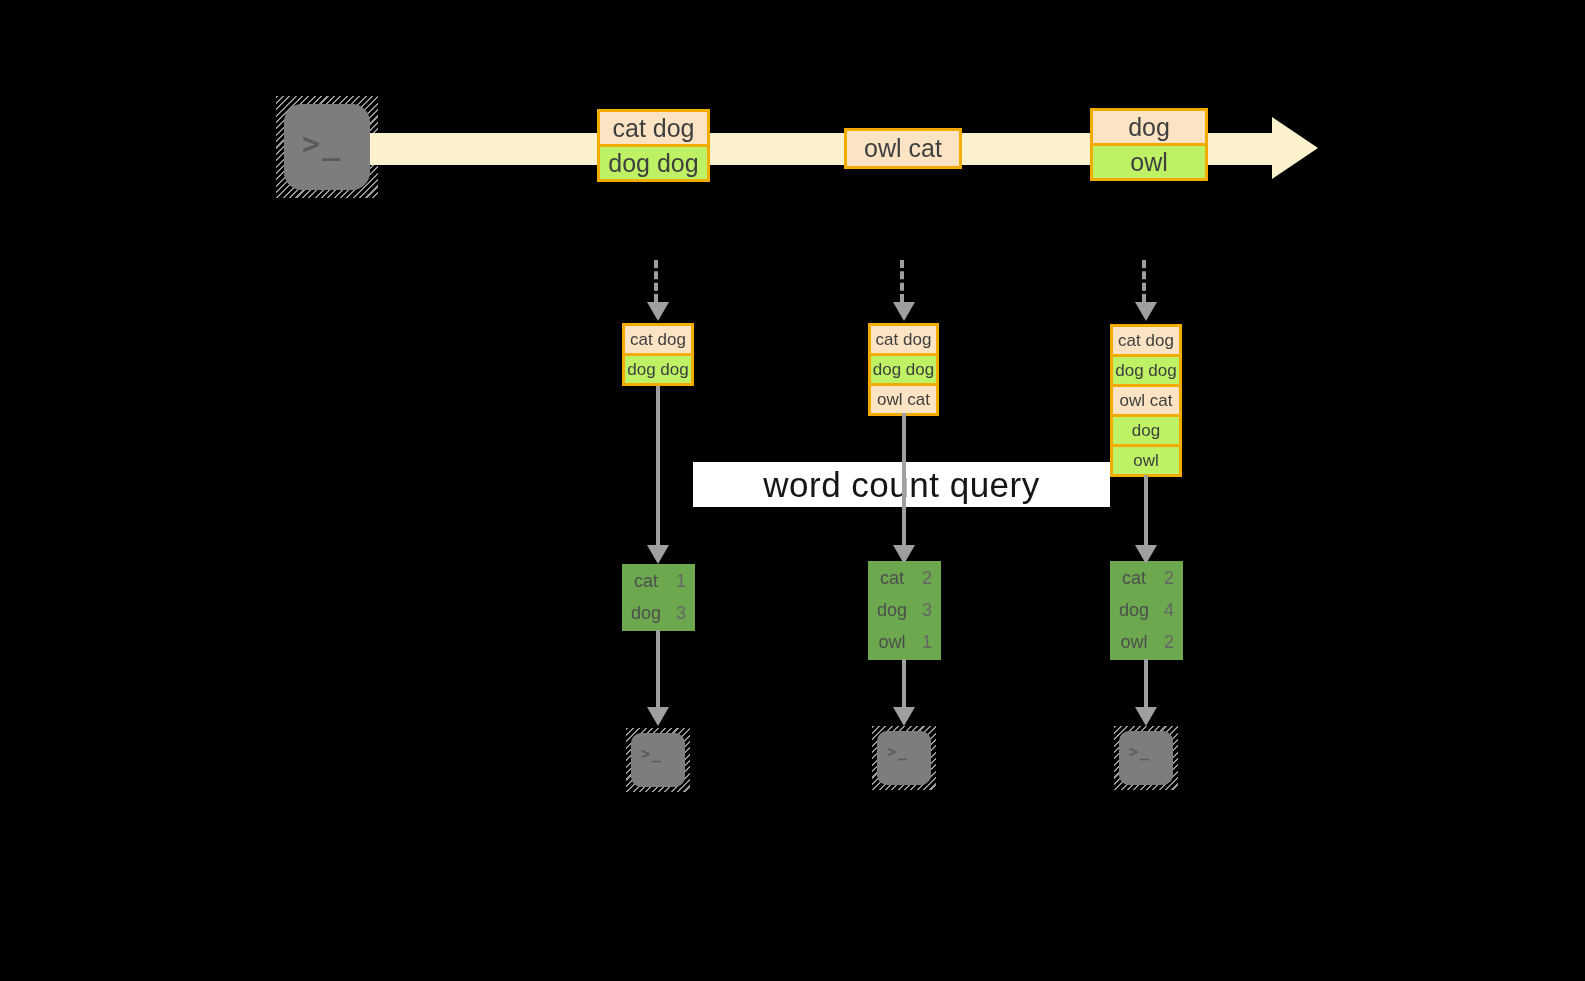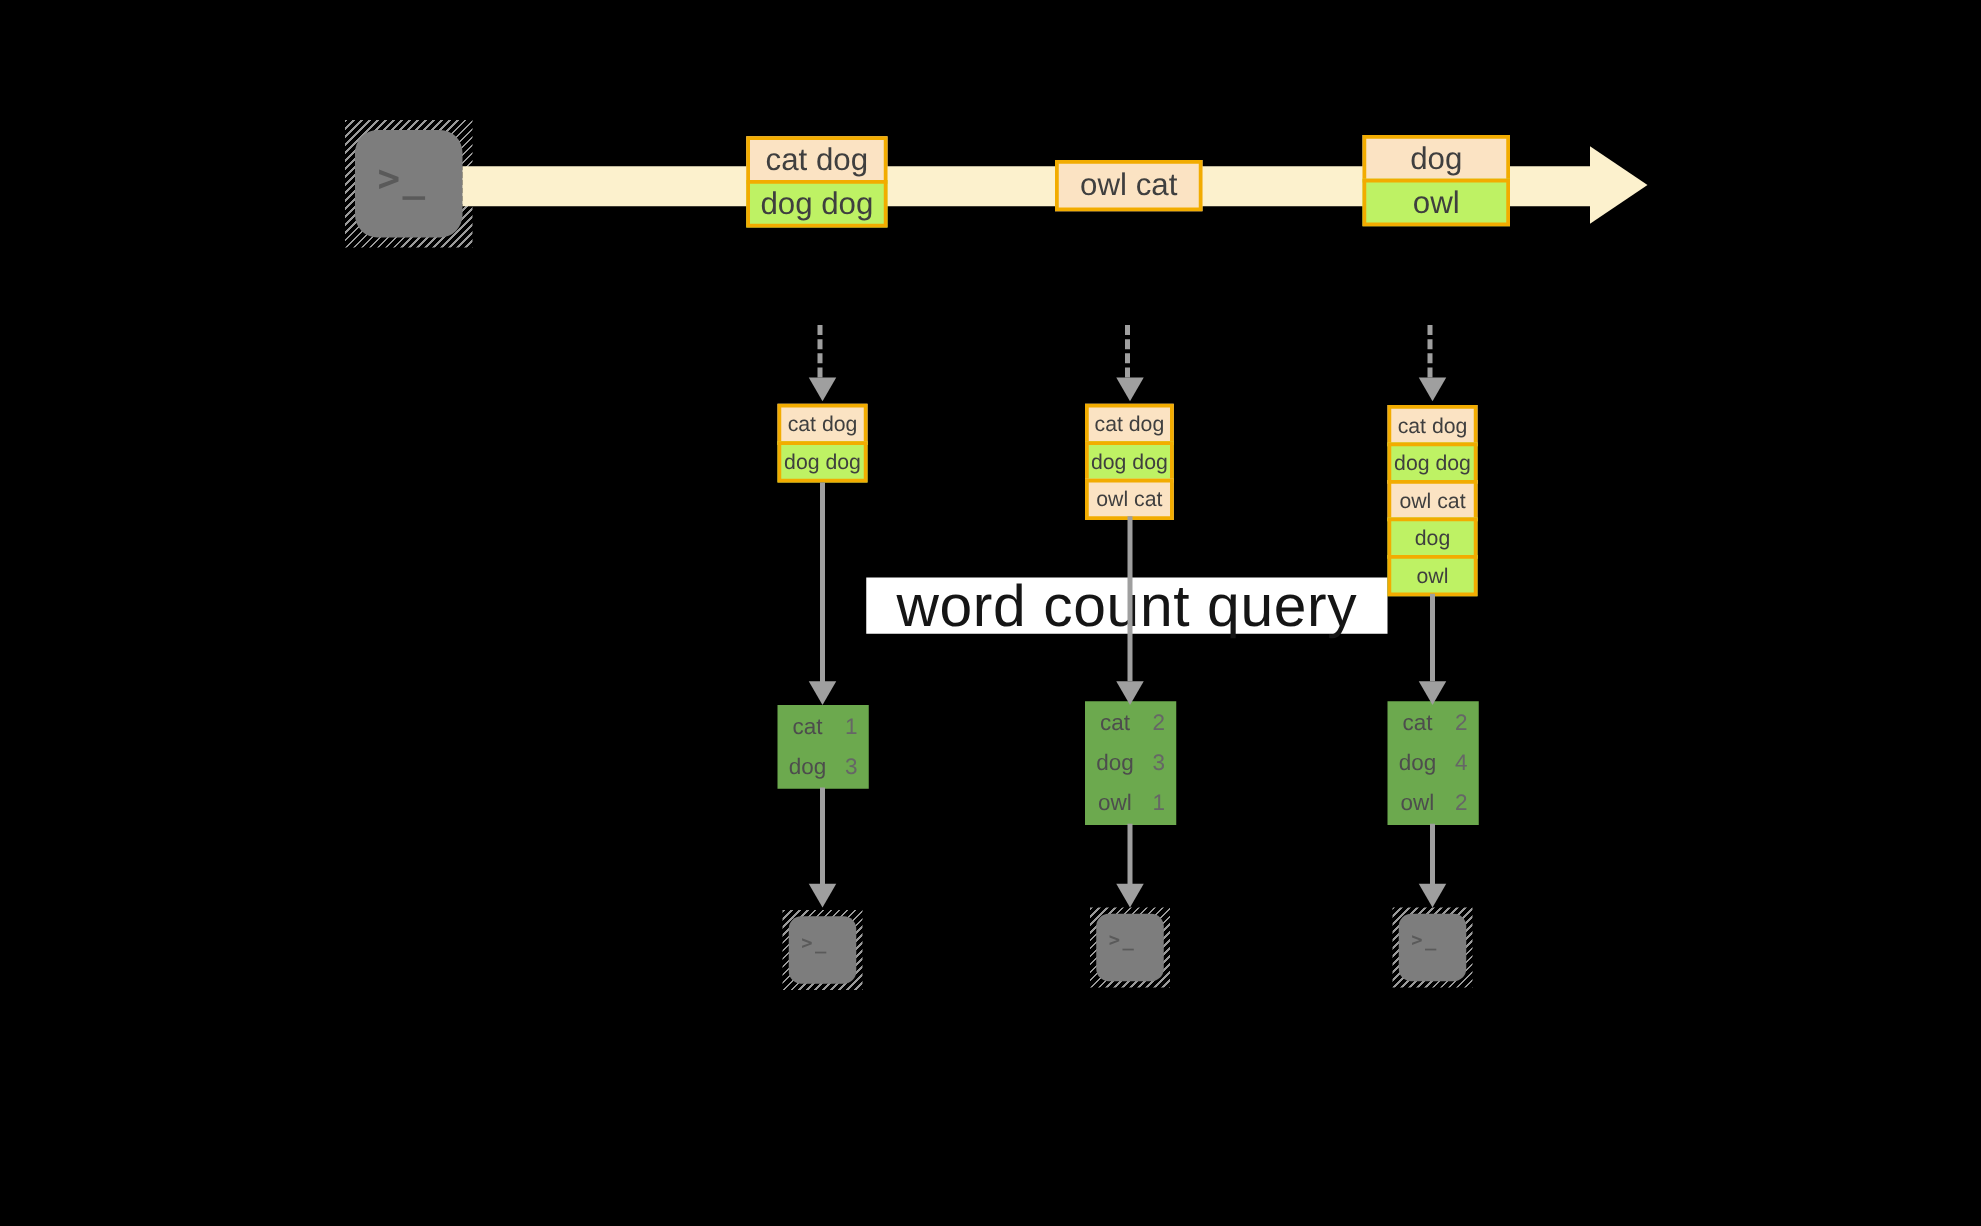--- a/index.html
+++ b/index.html
@@ -56,21 +56,21 @@
     border-top:19px solid #9f9f9f;
   }
 
   
   .stack{z-index:2;}
 
   
   .qbox{
     background:#ffffff;z-index:1;display:flex;align-items:center;justify-content:center;
   }
-  .qbox span{font-size:47px;color:#151515;letter-spacing:0.5px;}
+  .qbox span{font-size:35px;color:#151515;letter-spacing:0.5px;}
 
   
   .gtable{
     display:grid;grid-template-columns:42px 22px;gap:3px;padding:3px;
     background:#6ca94e;z-index:2;
   }
   .gc{
     height:29px;display:flex;align-items:center;justify-content:center;
     font-size:18px;color:#4d4d4d;
   }

